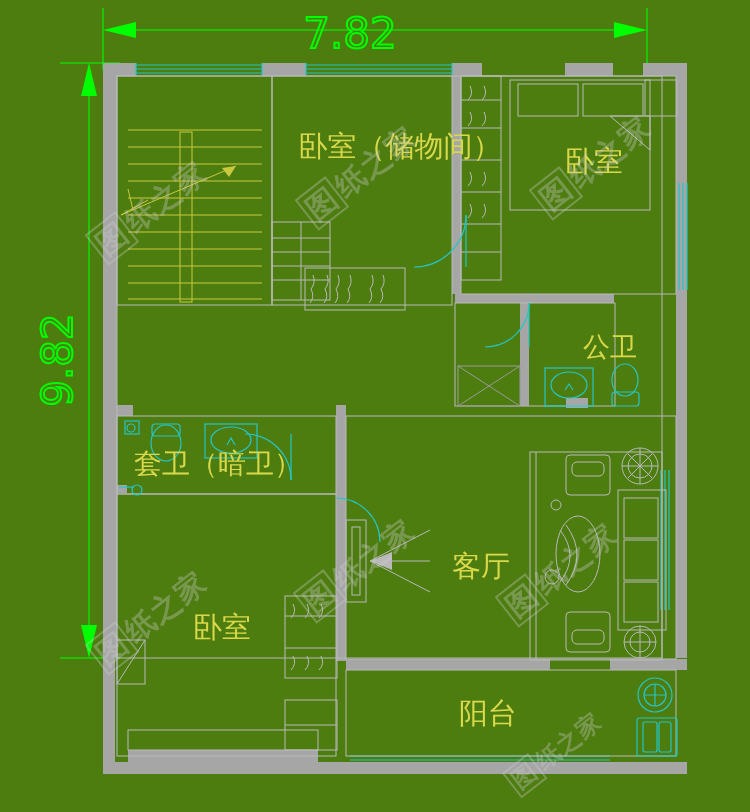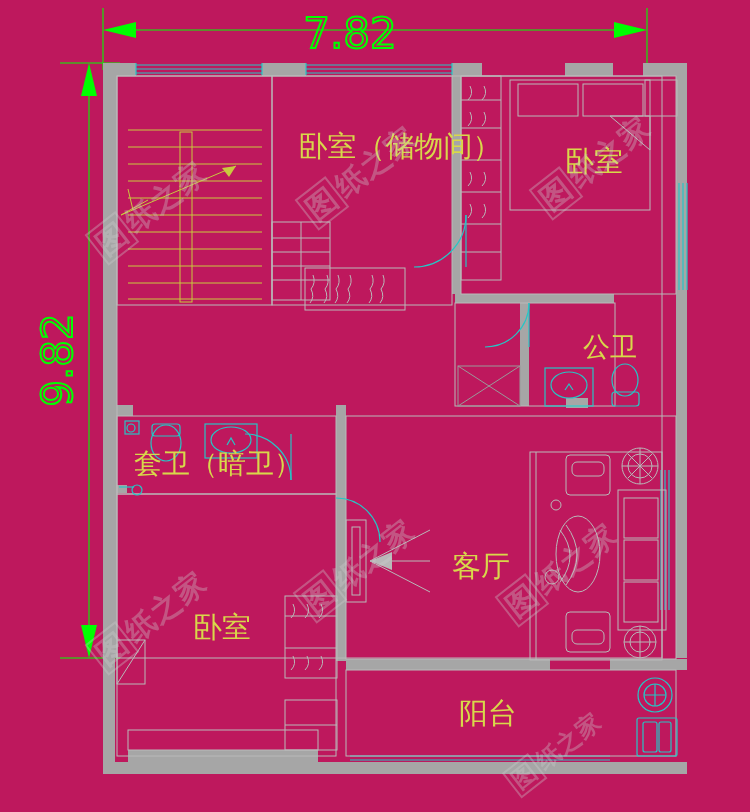--- a/index.html
+++ b/index.html
@@ -1,18 +1,18 @@
 <!DOCTYPE html>
 <html><head>
 <meta charset="utf-8">
 <style>
   html,body{margin:0;padding:0;background:#000;}
   body{width:750px;height:812px;overflow:hidden;
        font-family:"Liberation Sans","DejaVu Sans",sans-serif;}
-  #stage{position:relative;width:750px;height:812px;background:#be185d;}
+  #stage{position:relative;width:750px;height:812px;background:#4d7c0f;}
   svg#plan{position:absolute;left:0;top:0;width:750px;height:812px;display:block;}
 
   
   .wm{position:absolute;pointer-events:none;
       font-family:"DejaVu Sans","Liberation Sans",sans-serif;
       font-weight:700;color:rgba(205,205,205,0.34);
       letter-spacing:1px;white-space:nowrap;
       transform-origin:center center;}
   .wm .bx{border:2px solid rgba(205,205,205,0.34);padding:0 2px;margin-right:2px;}
 </style>

